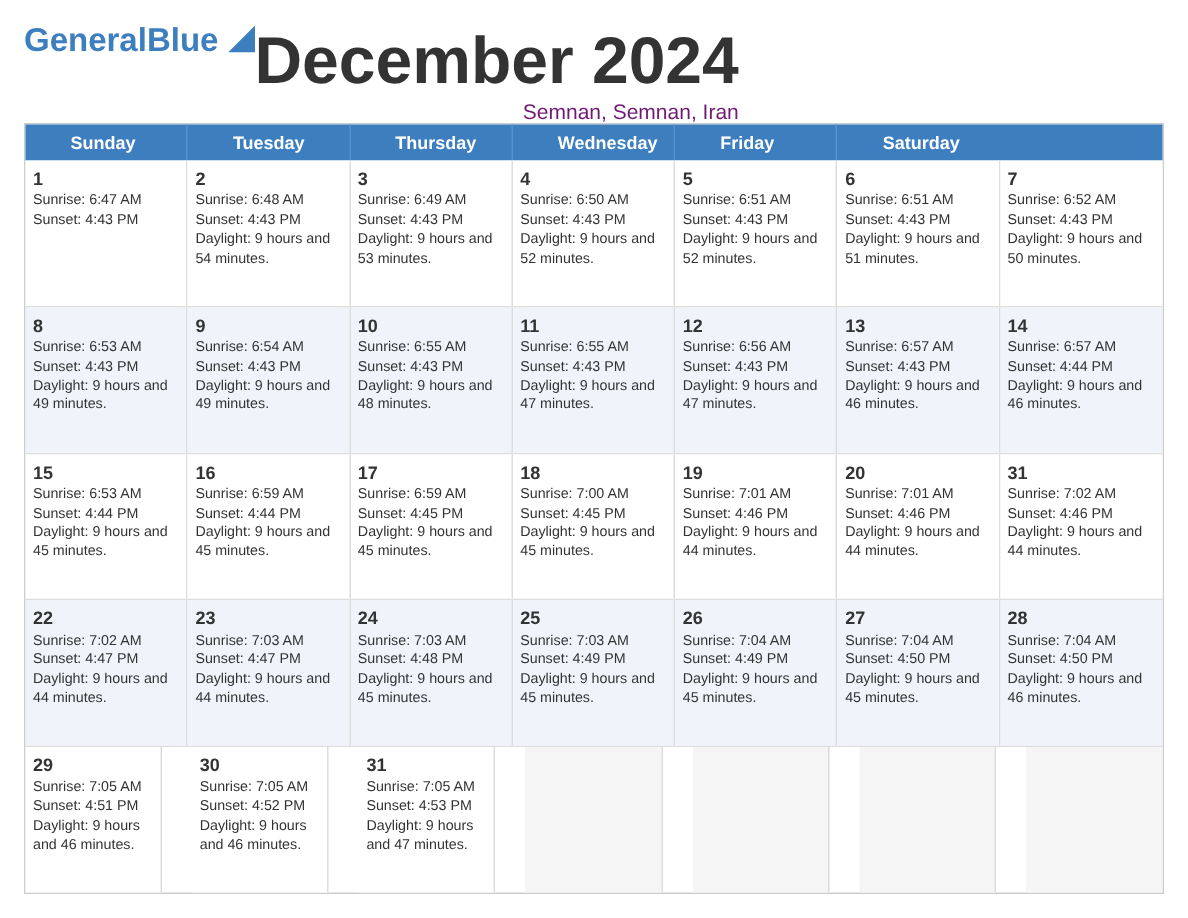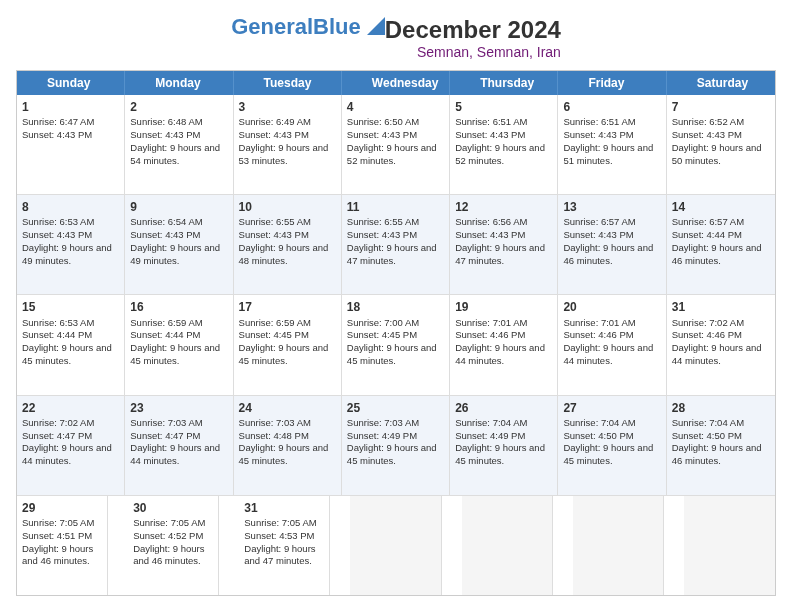--- a/index.html
+++ b/index.html
@@ -12,43 +12,42 @@
     }
     .page {
       width: 792px;
       height: 612px;
       padding: 16px;
       display: flex;
       flex-direction: column;
     }
     .header {
       display: flex;
-      justify-content: center;
+      justify-content: flex-start;
       align-items: flex-start;
-      margin-bottom: 10px;
     }
     .logo {
       display: flex;
       flex-direction: column;
       align-items: flex-start;
     }
     .logo-text {
       font-size: 22px;
       font-weight: bold;
       color: #333;
       line-height: 1;
     }
     .logo-text span {
       color: #3d7ebf;
     }
     .title-section {
       text-align: right;
     }
     .month-title {
-      font-size: 24px;
+      font-size: 44px;
       font-weight: bold;
       color: #333;
     }
     .location {
       font-size: 14px;
       color: #701a75;
     }
     .calendar {
       flex: 1;
       display: flex;
@@ -117,24 +116,23 @@
     </div>
     <div class="title-section">
       <div class="month-title">December 2024</div>
       <div class="location">Semnan, Semnan, Iran</div>
     </div>
   </div>
 
   <div class="calendar">
     <div class="cal-header" id="cal-header-row">
         <div class="cal-header-cell">Sunday</div>
-        <div class="cal-header-cell">Monday</div>
         <div class="cal-header-cell">Tuesday</div>
+        <div class="cal-header-cell">Thursday</div>
         <div class="cal-header-cell">Wednesday</div>
-        <div class="cal-header-cell">Thursday</div>
         <div class="cal-header-cell">Friday</div>
         <div class="cal-header-cell">Saturday</div>
       </div>
     <div class="cal-body" id="cal-body">
         <div class="cal-row">
           <div class="cal-cell">
         <span class="day-num">1</span>
         <span>Sunrise: 6:47 AM</span><br>
         <span>Sunset: 4:43 PM</span><br>
       </div>

